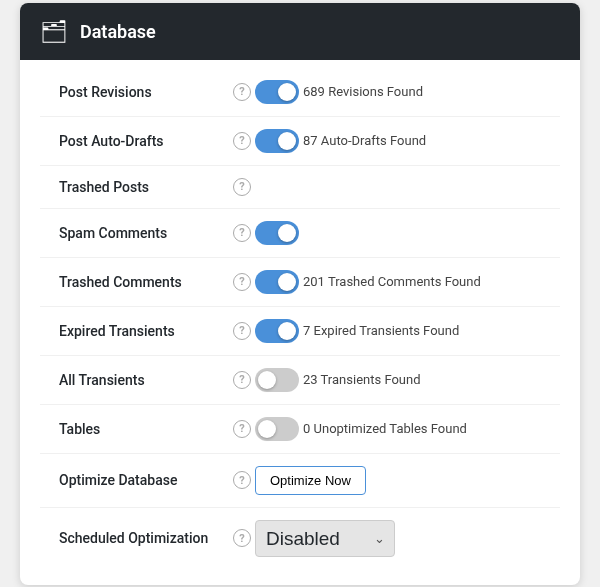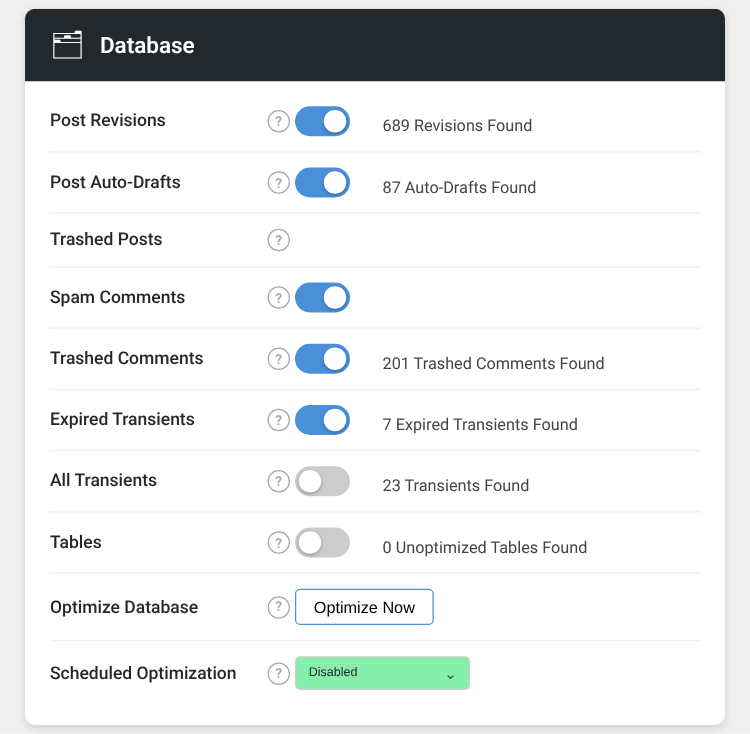--- a/index.html
+++ b/index.html
@@ -45,20 +45,21 @@
     }
     .row:last-child {
       border-bottom: none;
     }
     .row-label {
       width: 170px;
       font-size: 14px;
       color: #23282d;
       font-weight: 500;
       flex-shrink: 0;
+      margin-left: 19px;
     }
     .row-help {
       width: 26px;
       flex-shrink: 0;
       display: flex;
       align-items: center;
       justify-content: center;
     }
     .help-icon {
       width: 18px;
@@ -68,22 +69,22 @@
       color: #aaa;
       font-size: 11px;
       display: flex;
       align-items: center;
       justify-content: center;
       cursor: pointer;
       font-weight: bold;
     }
     .row-control {
       display: flex;
-      align-items: flex-end;
-      gap: 26px;
+      align-items: center;
+      gap: 4px;
       flex: 1;
     }
     .row-value {
       font-size: 13px;
       color: #444;
     }
 
     
     .toggle {
       position: relative;
@@ -137,22 +138,22 @@
       font-size: 13px;
       cursor: pointer;
       font-weight: 500;
     }
 
     
     .dropdown-select {
       padding: 7px 32px 7px 10px;
       border: 1.5px solid #ccc;
       border-radius: 4px;
-      background: #86efac;
-      font-size: 10px;
+      background: #e5e5e5;
+      font-size: 19px;
       color: #23282d;
       cursor: pointer;
       appearance: none;
       -webkit-appearance: none;
       min-width: 140px;
       background-image: none;
     }
     .dropdown-wrapper {
       position: relative;
       display: inline-block;

